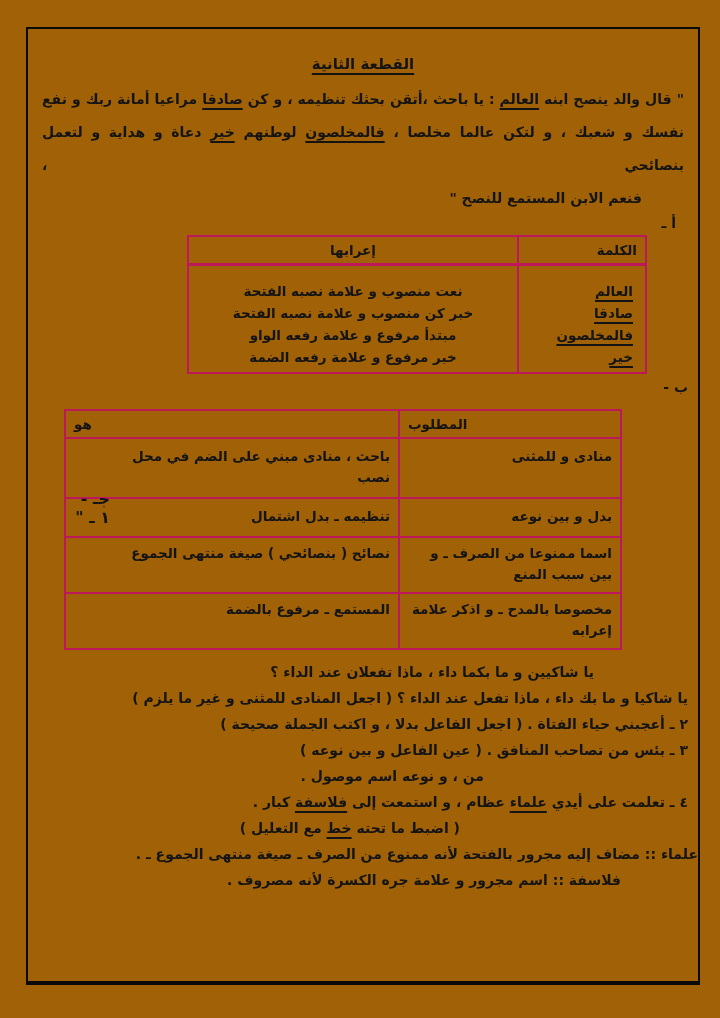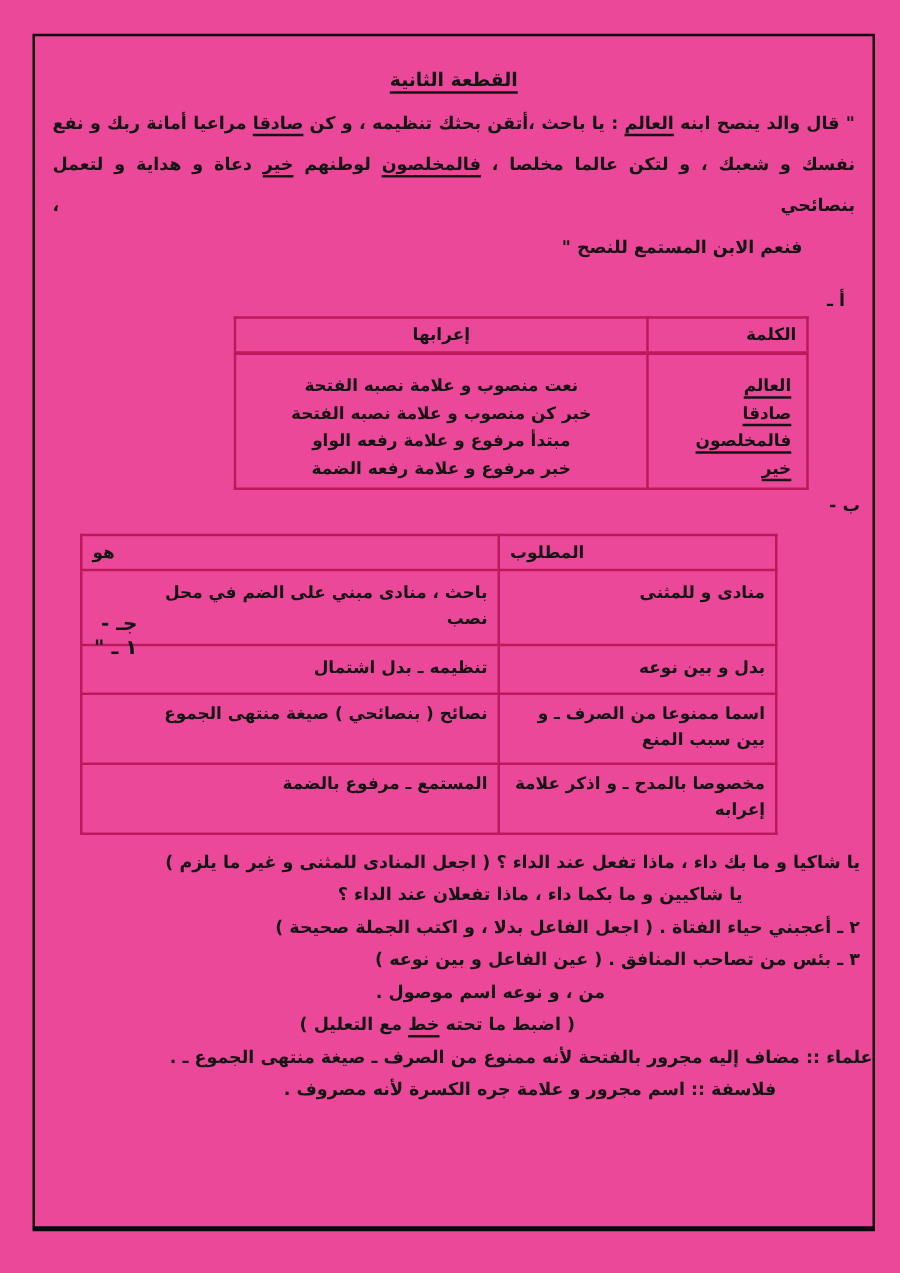--- a/index.html
+++ b/index.html
@@ -3,21 +3,21 @@
 <meta charset="utf-8">
 <style>
   html, body {
     margin: 0; padding: 0;
     background: #ffffff;
     font-family: "DejaVu Sans", sans-serif;
   }
   .page {
     position: relative;
     width: 720px; height: 1018px;
-    background: #ec4899;
+    background: #a16207;
     overflow: hidden;
     direction: rtl;
     color: #141414;
     font-weight: 700;
   }
   .frame {
     position: absolute;
     box-sizing: border-box;
     left: 26px; top: 27px;
     width: 674px; height: 958px;
@@ -37,21 +37,21 @@
     font-size: 14px;
     line-height: 33px;
   }
   .jline { text-align: justify; text-align-last: justify; }
   .iline3 { text-align: right; padding-right: 42px; }
   .u {
     text-decoration: underline;
     text-decoration-thickness: 2px;
     text-underline-offset: 4px;
   }
-  .marker-a { text-align: right; padding-left: 0; padding-right: 22px; font-size: 14px; margin-top: 18px; height: 20px; }
+  .marker-a { text-align: right; padding-left: 0; padding-right: 22px; font-size: 14px; margin-top: 0; height: 20px; }
   .marker-b { text-align: right; padding-right: 10px; font-size: 14px; margin-top: 5px; height: 22px; }
 
   table {
     border-collapse: collapse;
     table-layout: fixed;
     font-size: 13.5px;
   }
   td, th { border: 2px solid #be185d; padding: 3px 8px; }
 
   .table1 {
@@ -168,24 +168,25 @@
       </tr>
     </tbody>
       </table>
 
     <div class="c-marker">
       <div>جـ -</div>
       <div>١ ـ "</div>
     </div>
 
     <div class="c-lines">
+      <div class="cline pr-a1">يا شاكيين و ما بكما داء ، ماذا تفعلان عند الداء ؟</div>
       <div class="cline pr-q">يا شاكيا و ما بك داء ، ماذا تفعل عند الداء ؟ ( اجعل المنادى للمثنى و غير ما يلزم )</div>
-      <div class="cline pr-a1">يا شاكيين و ما بكما داء ، ماذا تفعلان عند الداء ؟</div>
       <div class="cline pr-q">٢ ـ أعجبني حياء الفتاة . ( اجعل الفاعل بدلا ، و اكتب الجملة صحيحة )</div>
       <div class="cline pr-q">٣ ـ بئس من تصاحب المنافق . ( عين الفاعل و بين نوعه )</div>
       <div class="cline pr-a3">من ، و نوعه اسم موصول .</div>
+      <div class="cline pr-q"><span>٤ ـ تعلمت على أيدي </span><span class="u">علماء</span><span> عظام ، و استمعت إلى </span><span class="u">فلاسفة</span><span> كبار .</span></div>
       <div class="cline pr-note"><span>( اضبط ما تحته </span><span class="u">خط</span><span> مع التعليل )</span></div>
       <div class="cline pr-ans1">علماء :: مضاف إليه مجرور بالفتحة لأنه ممنوع من الصرف ـ صيغة منتهى الجموع ـ .</div>
       <div class="cline pr-ans2">فلاسفة :: اسم مجرور و علامة جره الكسرة لأنه مصروف .</div>
     </div>
 
   </div>
 </div>
 
 </body></html>

